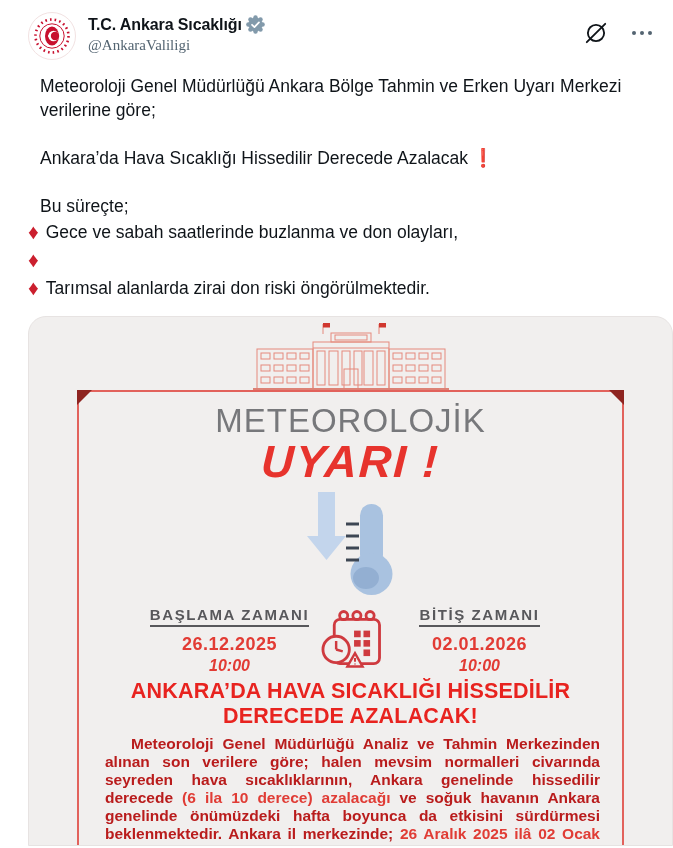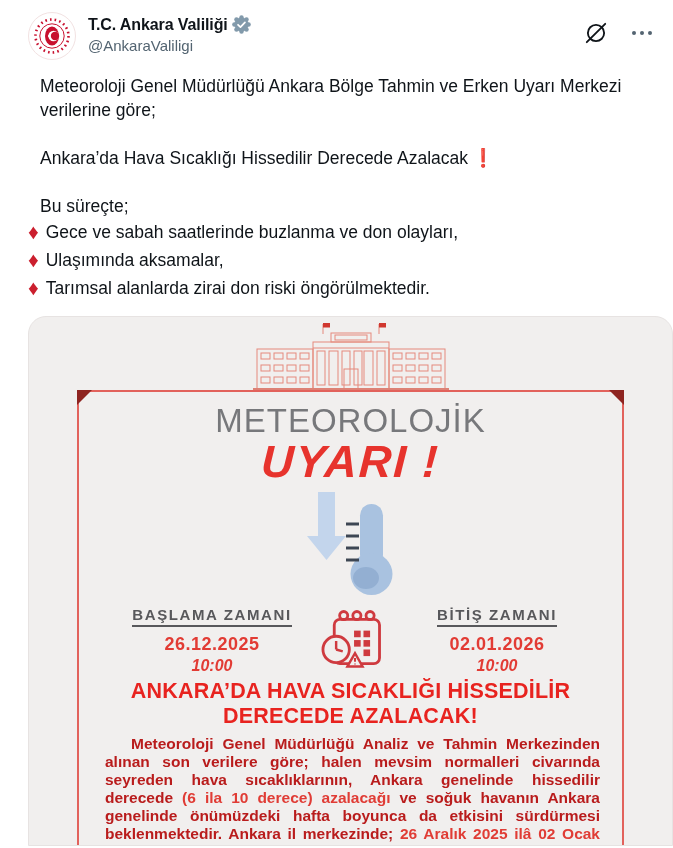--- a/index.html
+++ b/index.html
@@ -7,21 +7,21 @@
     font-family:"Liberation Sans","DejaVu Sans",sans-serif; }
   .tweet { position:relative; width:673px; height:848px; background:#fff; padding:12px 14px 0 28px; }
 
   
   .hdr { display:flex; align-items:flex-start; }
   .avatar { width:48px; height:48px; border-radius:50%; background:#fff; border:1px solid #f2e2e2;
     flex:0 0 48px; overflow:hidden; cursor:pointer; }
   .hdr-names { margin-left:12px; padding-top:3px; }
   .name-row { display:flex; align-items:center; gap:4px; }
   .disp-name { font-size:16px; font-weight:bold; color:#0f1419; letter-spacing:-0.1px; }
-  .handle { font-size:15px; color:#536471; margin-top:3px; }
+  .handle { font-size:15px; color:#536471; margin-top:3px;font-family:Liberation Serif, serif; }
   .hdr-actions { margin-left:auto; display:flex; align-items:center; gap:14px; padding:4px 2px 0 0; }
   .icon-btn { background:none; border:none; cursor:pointer; padding:4px; display:flex; align-items:center; }
 
   
   .tweet-body { margin-top:14px; font-size:17.5px; line-height:24px; color:#0f1419; max-width:625px; }
   .tweet-body p { margin-bottom:24px;margin-left:12px; }
   .tweet-body p.tight { margin-bottom:0; }
   .red-excl { color:#d9220f; font-weight:bold; font-size:18px; }
   .bullet-line { display:flex; align-items:center; line-height:28px; }
   .diamond { color:#cb1f2e; font-size:21px; margin-right:7px; line-height:28px; }
@@ -37,21 +37,21 @@
     border-style:solid; }
   .alert-box::before { left:-2px; border-width:15px 15px 0 0; border-color:#8e2420 transparent transparent transparent; }
   .alert-box::after  { right:-2px; border-width:0 15px 15px 0; border-color:transparent #8e2420 transparent transparent; }
 
   .t-meteo { text-align:center; font-size:33px; font-weight:normal; color:#77787b; letter-spacing:1px; }
   .t-uyari { text-align:center; font-size:45px; font-weight:bold; font-style:italic; color:#e7332d;
     letter-spacing:2px; margin-top:-4px; transform:skewX(-3deg); }
 
   .icons-mid { display:flex; justify-content:center; margin-top:4px; height:106px; }
 
-  .times-row { display:flex; align-items:flex-start; justify-content:space-between; padding:8px 40px 0 48px; }
+  .times-row { display:flex; align-items:flex-start; justify-content:center; padding:8px 40px 0 48px; }
   .time-col { text-align:center; width:170px; }
   .time-label { display:inline-block; font-size:15px; font-weight:bold; color:#58585b; letter-spacing:1.6px;
     border-bottom:2px solid #58585b; padding-bottom:2px; }
   .time-date { font-size:18px; font-weight:bold; color:#e23b34; margin-top:7px; letter-spacing:0.5px; }
   .time-hour { font-size:16px; font-weight:bold; color:#e23b34; margin-top:2px;font-style:italic; }
   .cal-wrap { width:80px; display:flex; justify-content:center; padding-top:2px; }
 
   .headline { text-align:center; margin-top:4px; font-size:21.5px; font-weight:bold; color:#e8231f;
     line-height:1.18; letter-spacing:0.2px; }
 
@@ -72,21 +72,21 @@
         <circle cx="23" cy="23" r="16.5" fill="none" stroke="#c8102e" stroke-width="2.6" stroke-dasharray="1.6 3.1"></circle>
         <circle cx="23" cy="23" r="12.2" fill="none" stroke="#c8102e" stroke-width="1"></circle>
         <ellipse cx="23" cy="23" rx="7" ry="9.5" fill="#c8102e"></ellipse>
         <circle cx="24.5" cy="23" r="5.2" fill="#ffffff"></circle>
         <circle cx="26" cy="23" r="4.2" fill="#c8102e"></circle>
         <circle cx="20" cy="23" r="1.1" fill="#ffffff"></circle>
       </svg>
     </div>
     <div class="hdr-names">
       <div class="name-row">
-        <span class="disp-name">T.C. Ankara Valiliği</span>
+        <span class="disp-name">T.C. Ankara Sıcaklığı</span>
         <svg width="19" height="19" viewBox="0 0 22 22">
           <g fill="#829aab">
             <circle cx="11" cy="11" r="8.2"></circle>
             <circle cx="11" cy="2.8" r="2.6"></circle>
               <circle cx="11" cy="19.2" r="2.6"></circle>
             <circle cx="2.8" cy="11" r="2.6"></circle>
               <circle cx="19.2" cy="11" r="2.6"></circle>
             <circle cx="5.2" cy="5.2" r="2.6"></circle>
               <circle cx="16.8" cy="5.2" r="2.6"></circle>
             <circle cx="5.2" cy="16.8" r="2.6"></circle>
@@ -118,21 +118,20 @@
     <p><span>Meteoroloji Genel Müdürlüğü Ankara Bölge Tahmin ve Erken Uyarı Merkezi verilerine göre;</span></p>
     <p><span>Ankara’da Hava Sıcaklığı Hissedilir Derecede Azalacak</span>
       <span class="red-excl">❗</span></p>
     <p class="tight">Bu süreçte;</p>
     <div class="bullet-line">
       <span class="diamond">♦</span>
       <span>Gece ve sabah saatlerinde buzlanma ve don olayları,</span>
     </div>
     <div class="bullet-line">
       <span class="diamond">♦</span>
-      <span>Ulaşımında aksamalar,</span>
     </div>
     <div class="bullet-line">
       <span class="diamond">♦</span>
       <span>Tarımsal alanlarda zirai don riski öngörülmektedir.</span>
     </div>
   </div>
 
   <div class="poster">
 
     <div class="building-wrap">

